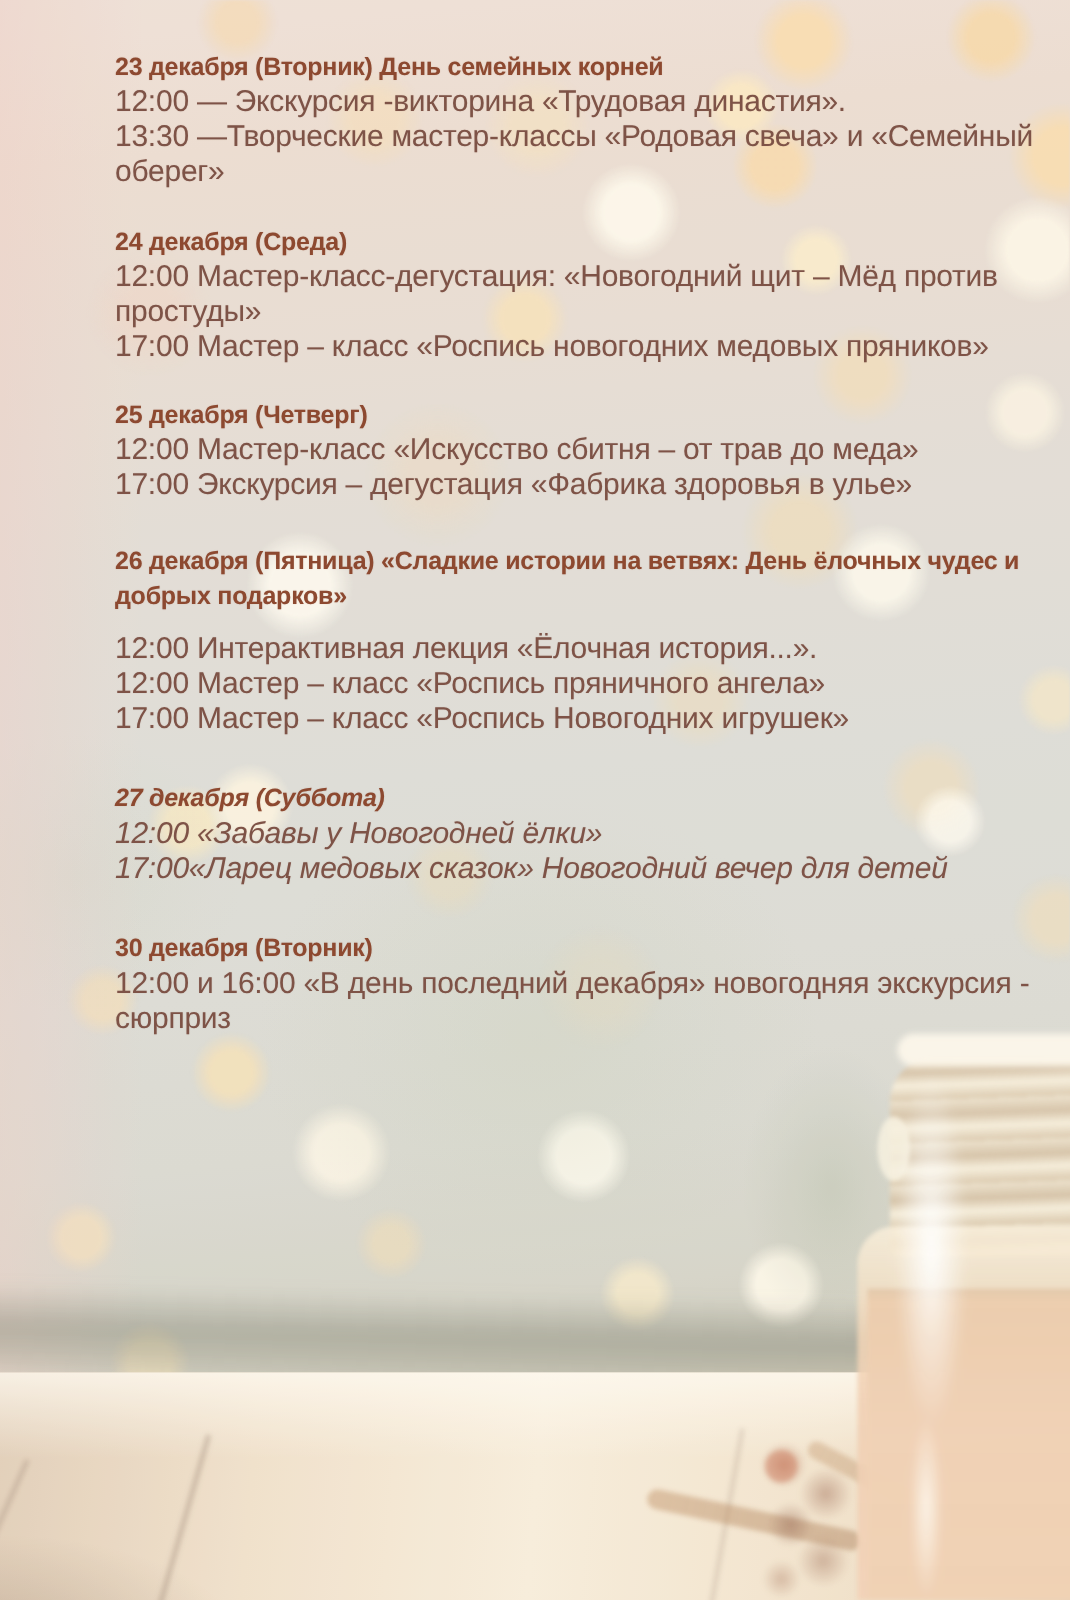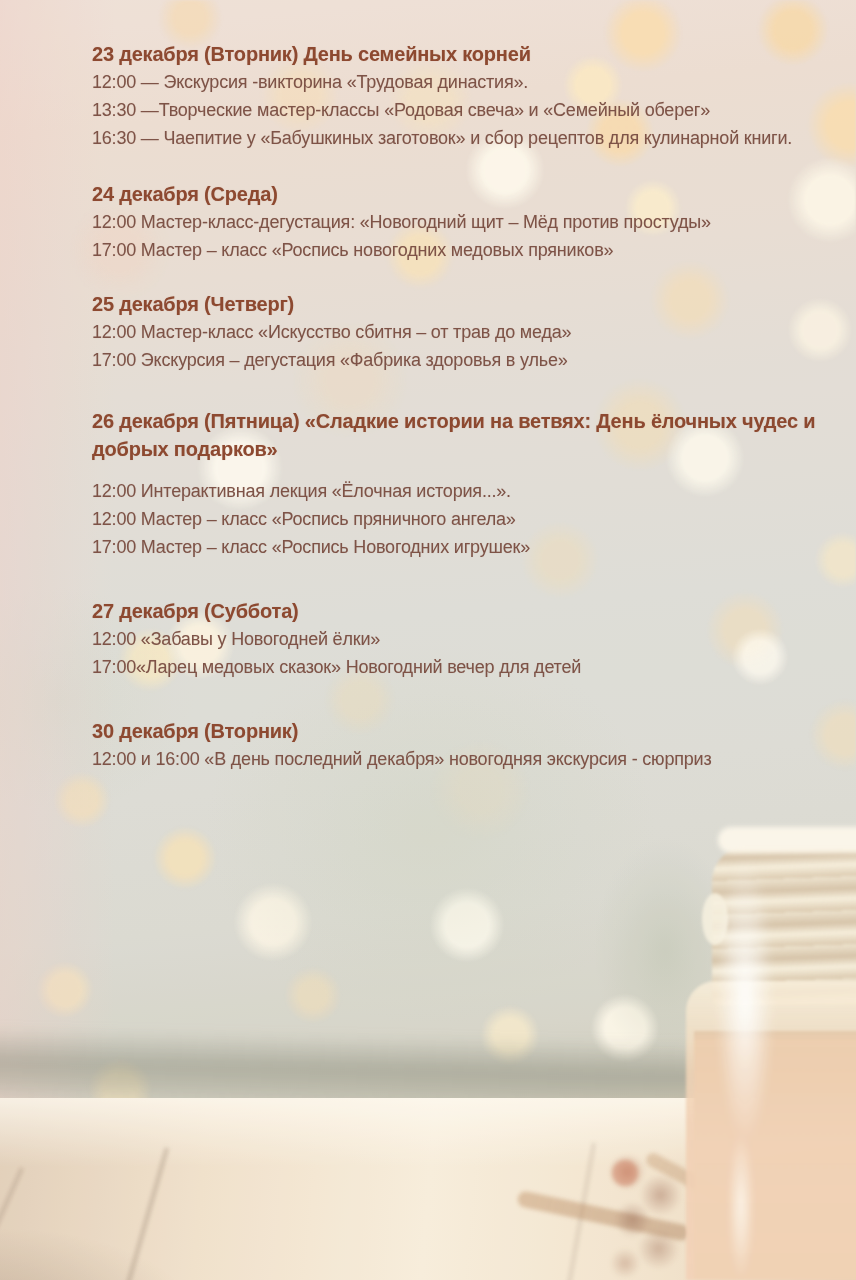--- a/index.html
+++ b/index.html
@@ -121,25 +121,25 @@
     background:linear-gradient(90deg, rgba(186,135,88,.50), rgba(158,106,64,.45));}
   .cinnamon.c2{left:640px;top:1178px;width:120px;height:14px;transform:rotate(28deg);
     background:linear-gradient(90deg, rgba(186,135,88,.40), rgba(158,106,64,.35));}
 
   .wash{position:absolute;inset:0;background:rgba(255,252,246,.15);}
 
   
   .content{position:absolute;left:92px;top:40px;width:736px;z-index:10;}
   .day{margin:0;}
   .d1{margin-bottom:28px;} .d2{margin-bottom:26px;} .d3{margin-bottom:33px;}
-  .d4{margin-bottom:36px;} .d5{margin-bottom:36px;} .d6{margin-bottom:0;}
+  .d4{margin-bottom:36px;} .d5{margin-bottom:36px;font-style:italic;} .d6{margin-bottom:0;}
   .day-header{font-weight:bold;font-size:20px;line-height:28px;
     color:var(--header_text,#8d4930);letter-spacing:-0.2px;
     text-shadow:0 0 1px rgba(141,73,48,.25);}
-  .event{font-size:18px;line-height:28px;color:var(--body_text,#7e5347);
+  .event{font-size:24px;line-height:28px;color:var(--body_text,#7e5347);
     letter-spacing:-0.2px;text-shadow:0 0 1px rgba(126,83,71,.2);}
   .events-gap{margin-top:14px;}
 </style>
 </head>
 <body>
 
 <div class="poster">
   <div class="base"></div>
   <div class="bokeh"></div>
   <div class="tints"></div>
@@ -169,21 +169,20 @@
   </div>
 
   <div class="wash"></div>
 
   <div class="content">
 
     <div class="day d1">
       <div class="day-header">23 декабря (Вторник) День семейных корней</div>
       <div class="event">12:00 — Экскурсия -викторина «Трудовая династия».</div>
       <div class="event">13:30 —Творческие мастер-классы «Родовая свеча» и «Семейный оберег»</div>
-      <div class="event">16:30 — Чаепитие у «Бабушкиных заготовок» и сбор рецептов для кулинарной книги.</div>
     </div>
 
     <div class="day d2">
       <div class="day-header">24 декабря (Среда)</div>
       <div class="event">12:00 Мастер-класс-дегустация: «Новогодний щит – Мёд против простуды»</div>
       <div class="event">17:00 Мастер – класс «Роспись новогодних медовых пряников»</div>
     </div>
 
     <div class="day d3">
       <div class="day-header">25 декабря (Четверг)</div>

